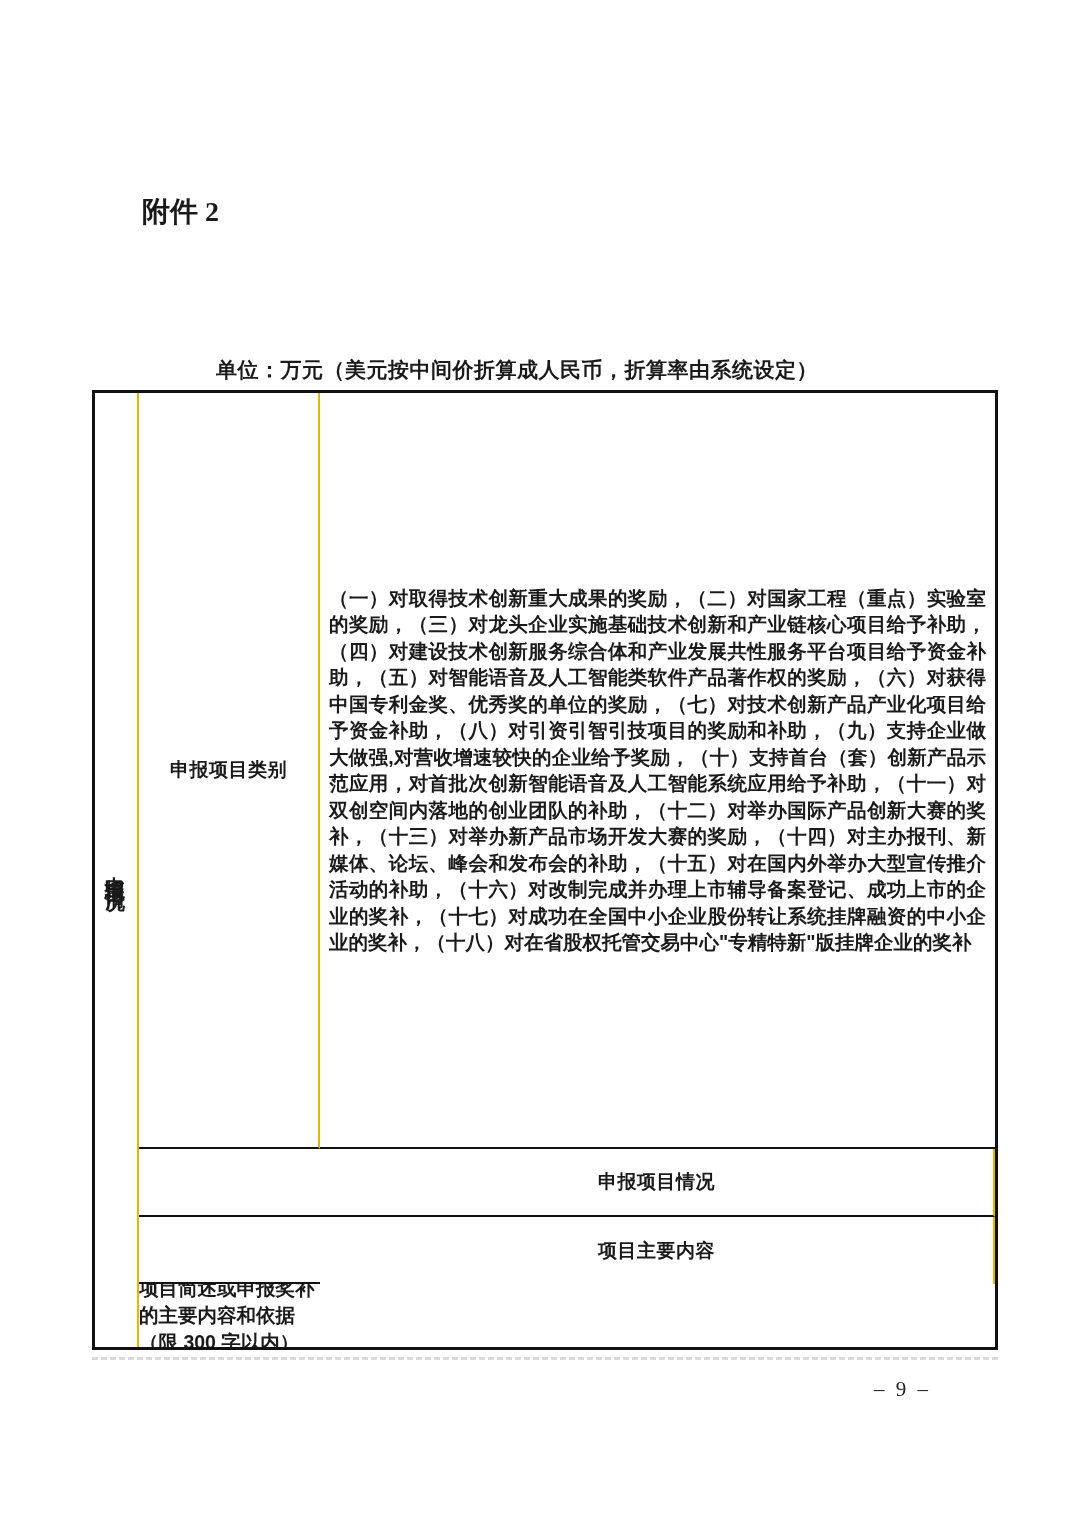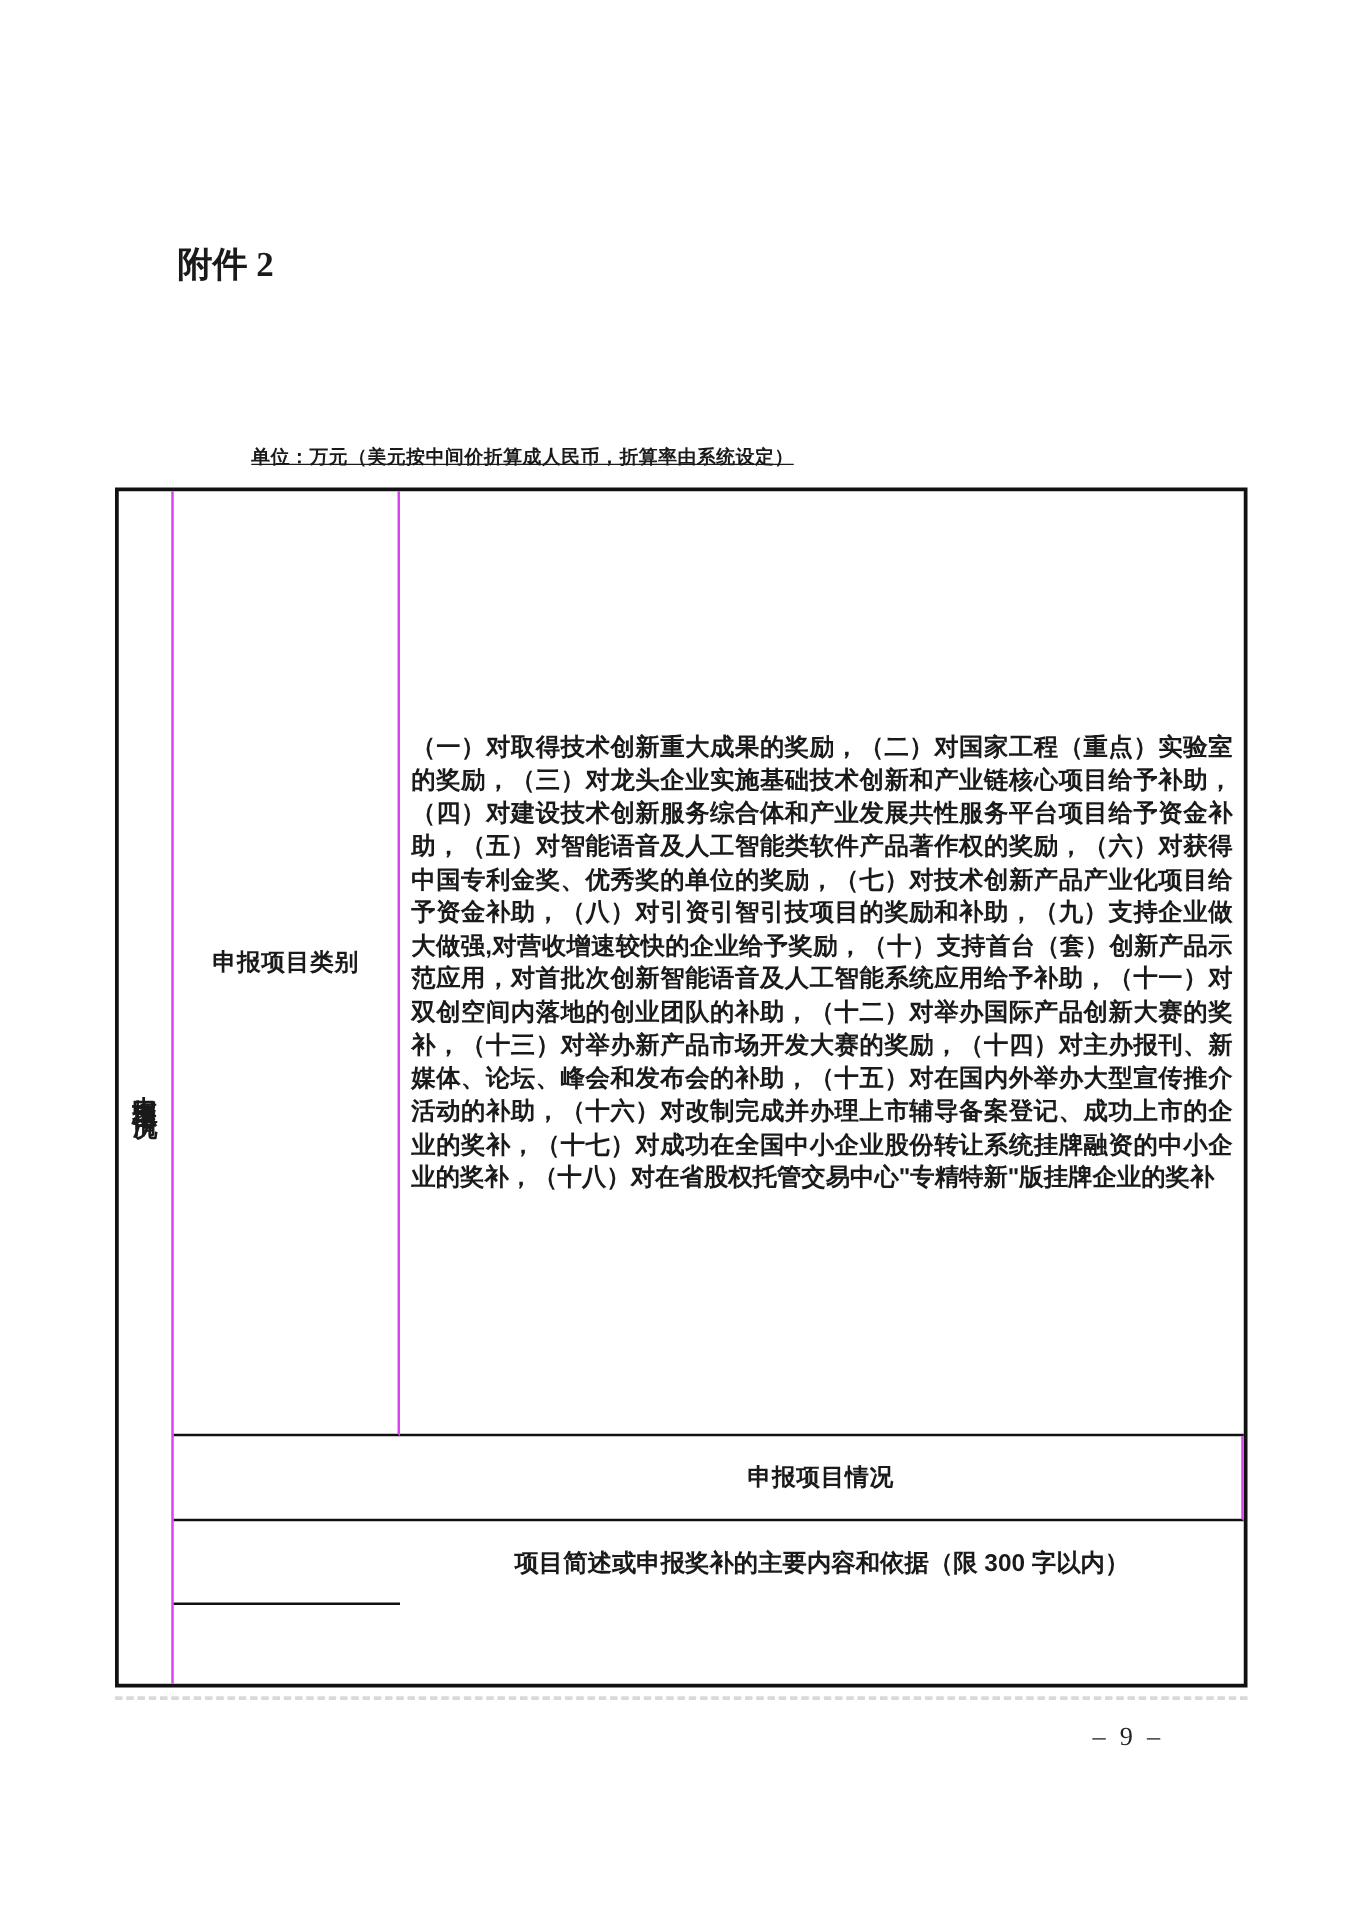--- a/index.html
+++ b/index.html
@@ -27,42 +27,41 @@
     top: 258px;
     margin: 0;
     text-align: center;
     font-size: 43px;
     font-weight: 700;
     letter-spacing: 2px;
     font-family: "Liberation Serif", serif;
   }
   .unit-note {
     position: absolute;
-    left: 201px;
+    left: 216px;
     top: 356px;
-    font-size: 15px;
+    font-size: 21px;
     font-weight: 700;
     letter-spacing: 0.5px;
-    text-decoration: underline;
   }
   .form {
     position: absolute;
     left: 92px;
     top: 390px;
     width: 906px;
     height: 960px;
     box-sizing: border-box;
     border: 3px solid #111;
     display: grid;
     grid-template-columns: 44px 181px 1fr;
     grid-template-rows: 756px 68px 67px 1fr;
   }
   .cell {
     box-sizing: border-box;
-    border-right: 2px solid #d946ef;
+    border-right: 2px solid #eab308;
     border-bottom: 2px solid #111;
     display: flex;
     align-items: center;
     justify-content: center;
     overflow: hidden;
   }
   .cell.last-col { border-right: none; }
   .cell.last-row { border-bottom: none; }
   .c-side { grid-column: 1; grid-row: 1 / 5; border-bottom: none; }
   .vtext {
@@ -137,20 +136,23 @@
       <span></span>
     </div>
 
     <div class="cell">
       <span class="c-label">申报项目情况</span>
     </div>
     <div class="cell last-col">
       <span></span>
     </div>
 
+    <div class="cell last-row">
+      <span class="c-label">项目主要内容</span>
+    </div>
     <div class="cell last-col last-row">
       <span class="c-hint">项目简述或申报奖补的主要内容和依据（限 300 字以内）</span>
     </div>
 
   </div>
 
   <div class="shadow-line"></div>
 
   <div class="page-number">– 9 –</div>
 

